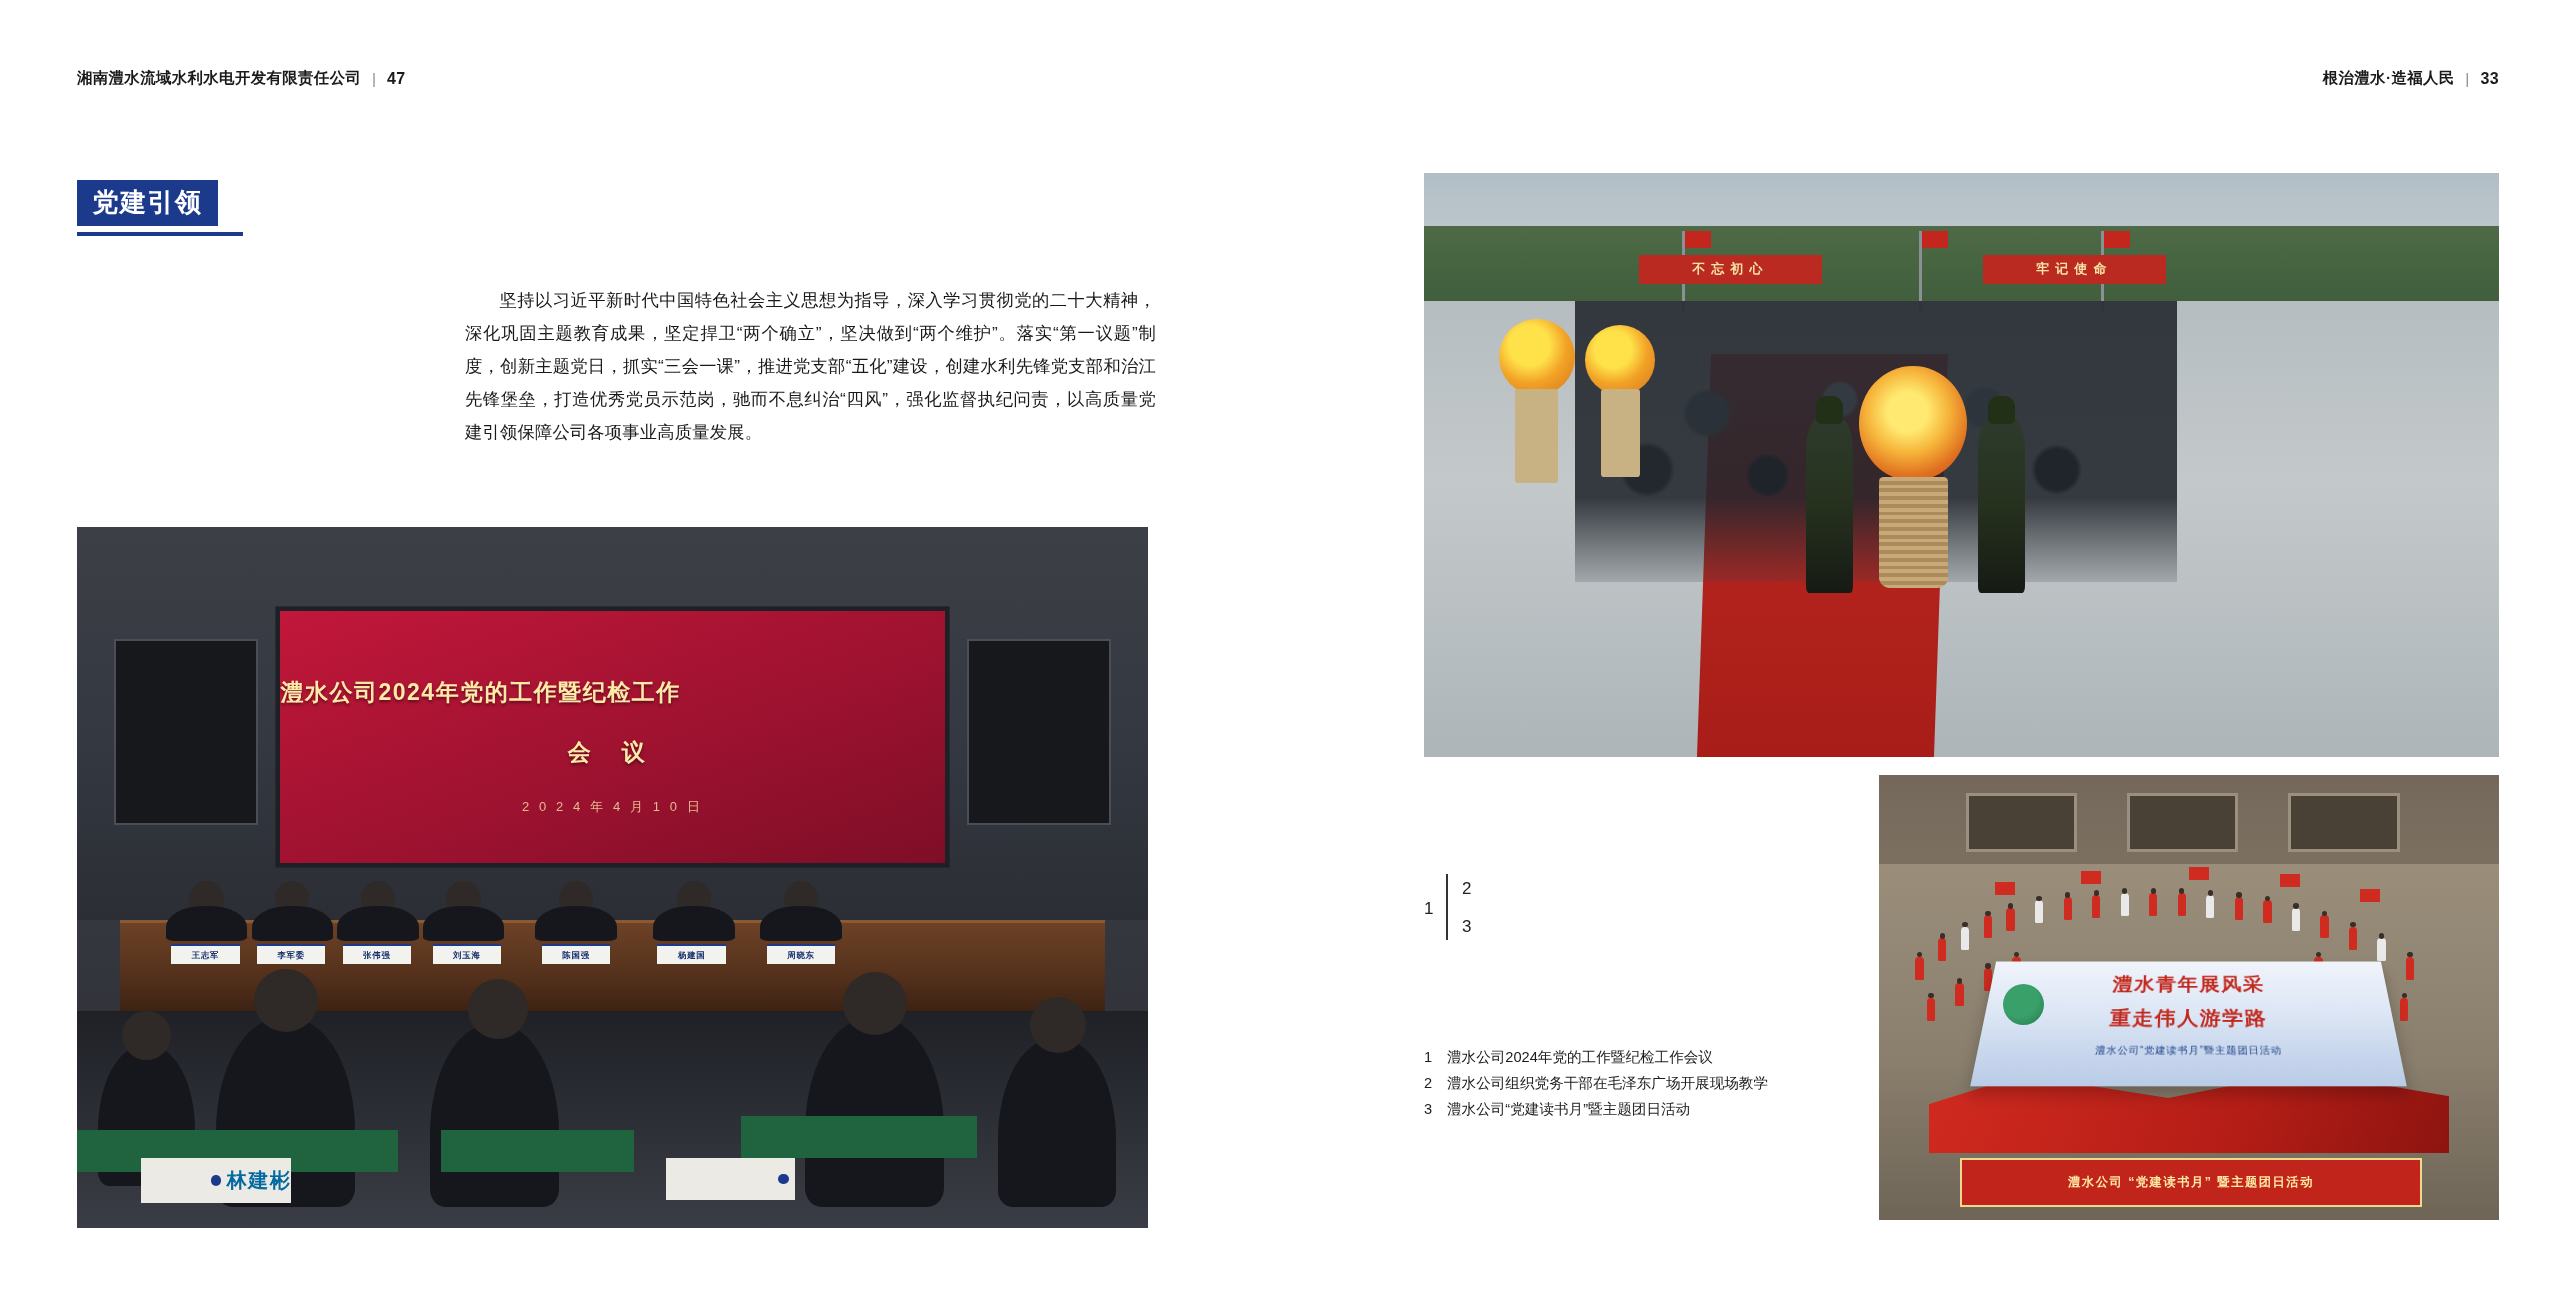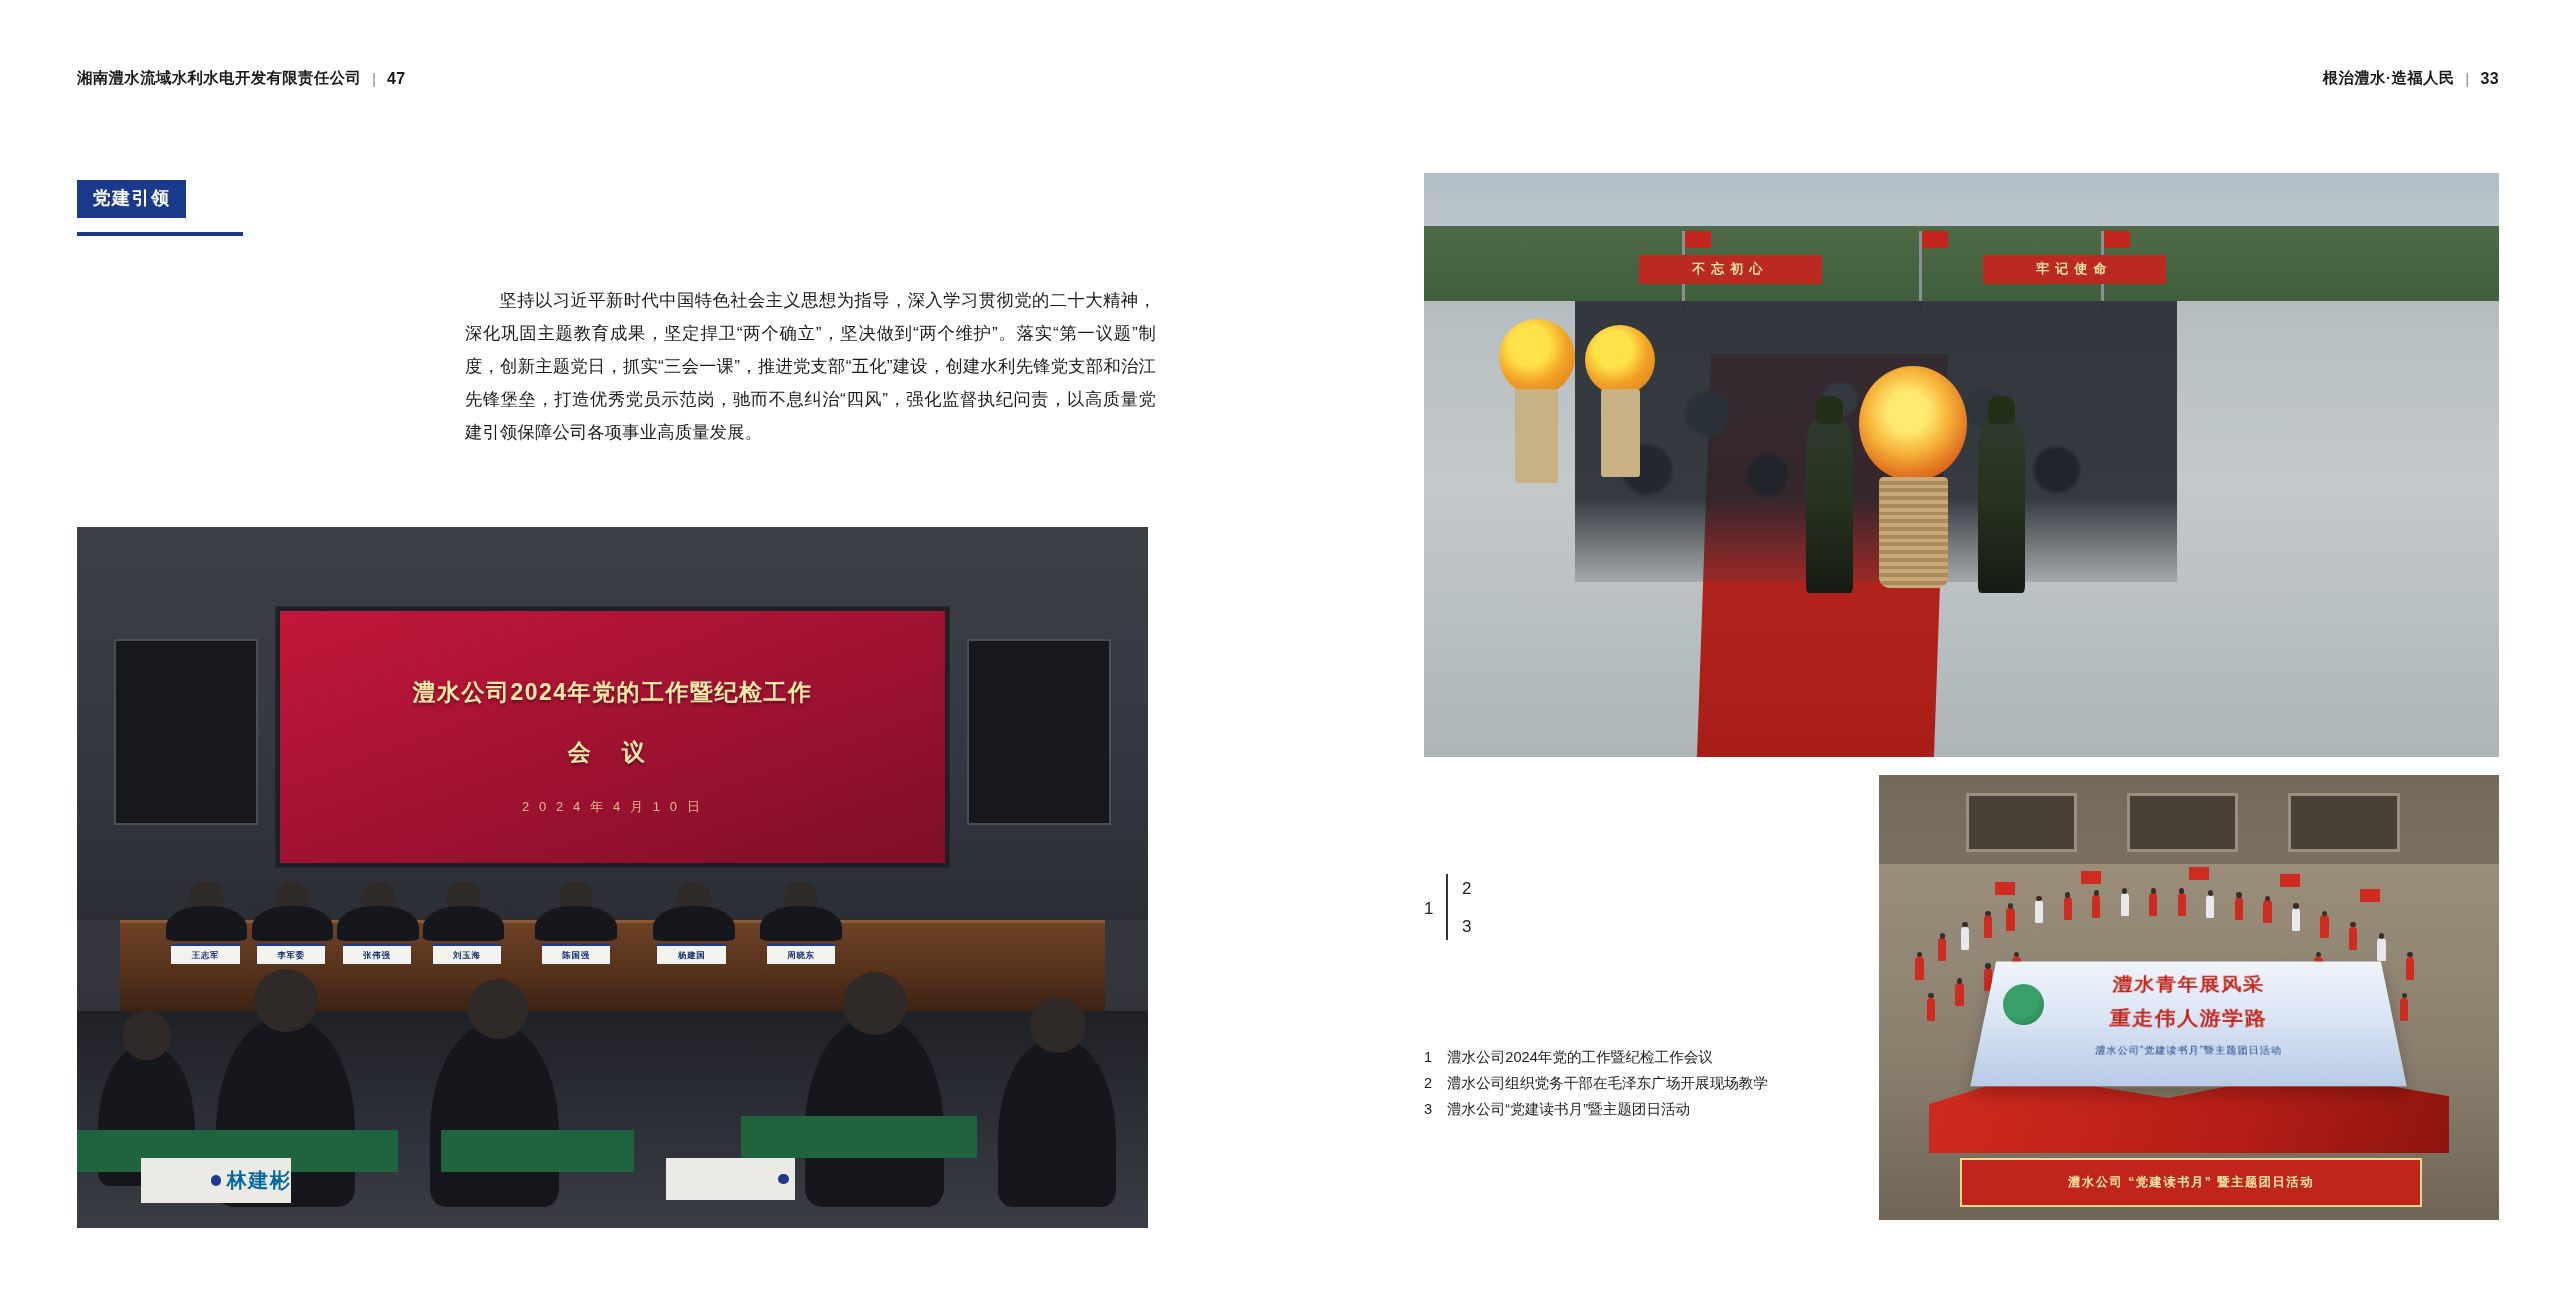--- a/index.html
+++ b/index.html
@@ -40,21 +40,21 @@
     font-weight: 700;
   }
 
   
   .section-badge {
     position: absolute;
     left: 77px;
     top: 180px;
     background: #1b3a8c;
     color: #ffffff;
-    font-size: 18px;
+    font-size: 26px;
     font-weight: 700;
     letter-spacing: 1.5px;
     padding: 9.2px 15.4px 10.7px 15.4px;
     line-height: 1;
   }
   .section-badge-underline {
     position: absolute;
     left: 77px;
     top: 232px;
     width: 166px;
@@ -103,21 +103,21 @@
     top: 12%;
     width: 62%;
     height: 36%;
     background: linear-gradient(160deg, #c2173a 0%, #9e1230 55%, #7e0e26 100%);
     box-shadow: 0 0 0 4.6px #1e2026;
   }
   .conf-screen .line1 {
     position: absolute;
     top: 26%;
     left: 0; right: 0;
-    text-align: center;
+    text-align: left;
     color: #ffe9a8;
     font-size: 23px;
     font-weight: 700;
     letter-spacing: 1.5px;
     text-shadow: 0 1.5px 3.1px rgba(0,0,0,.45);
   }
   .conf-screen .line2 {
     position: absolute;
     top: 50%;
     left: 0; right: 0;

